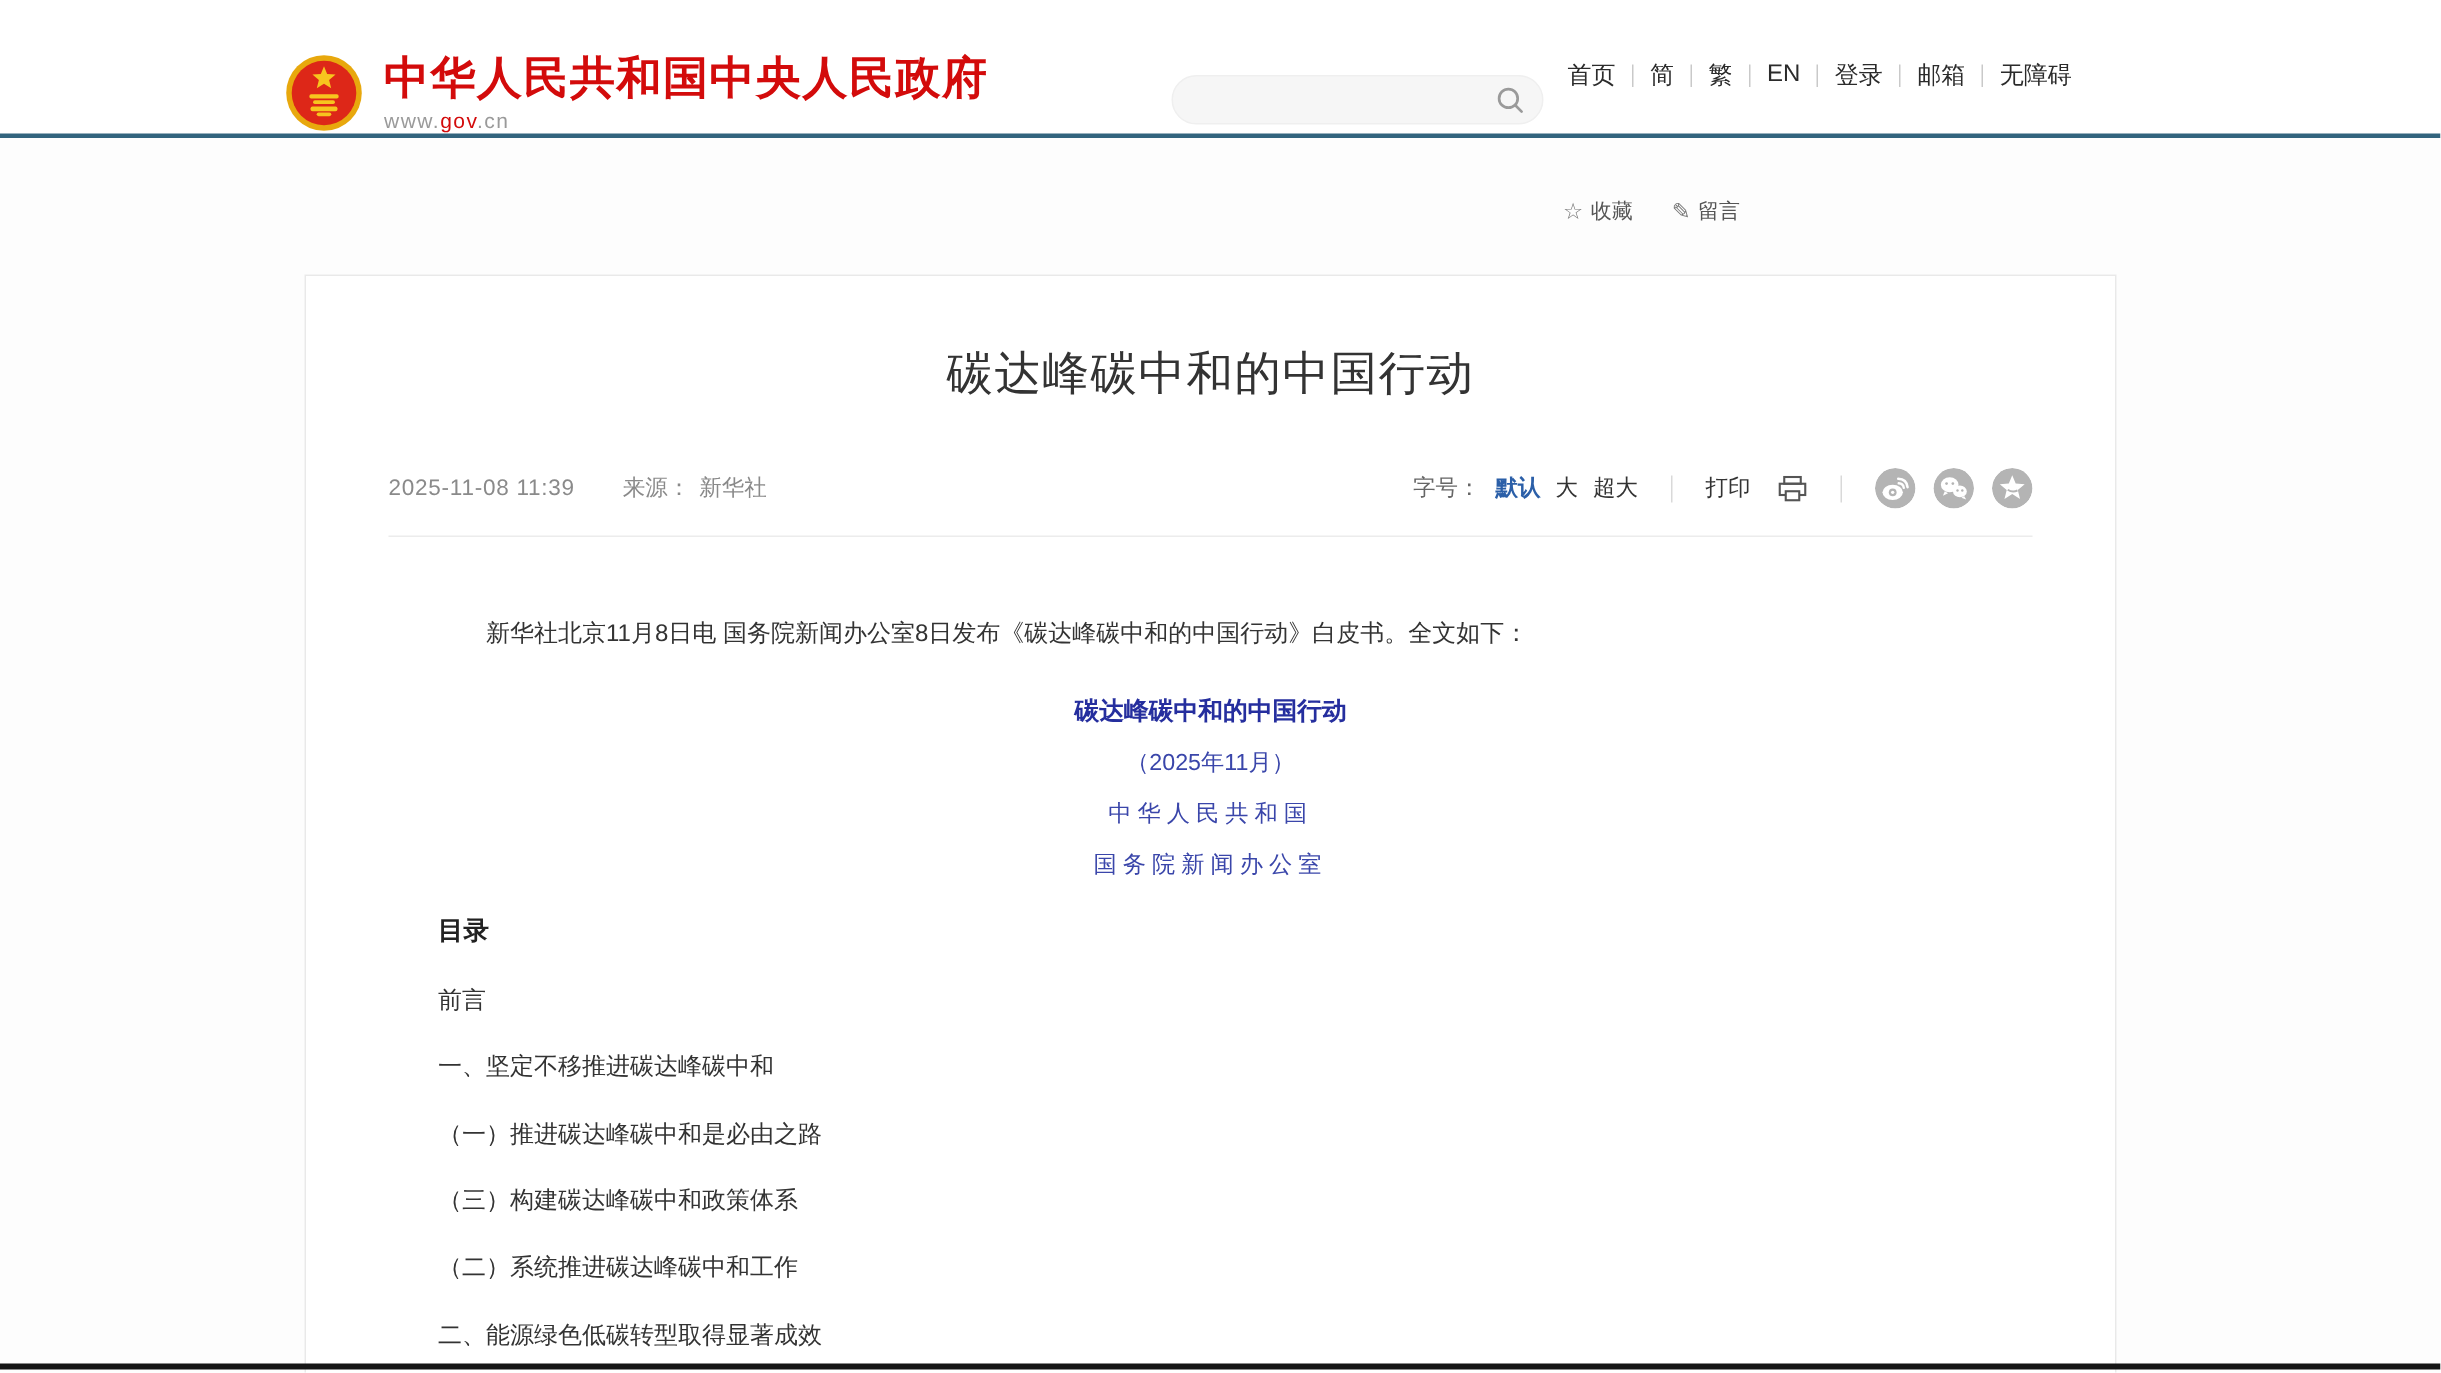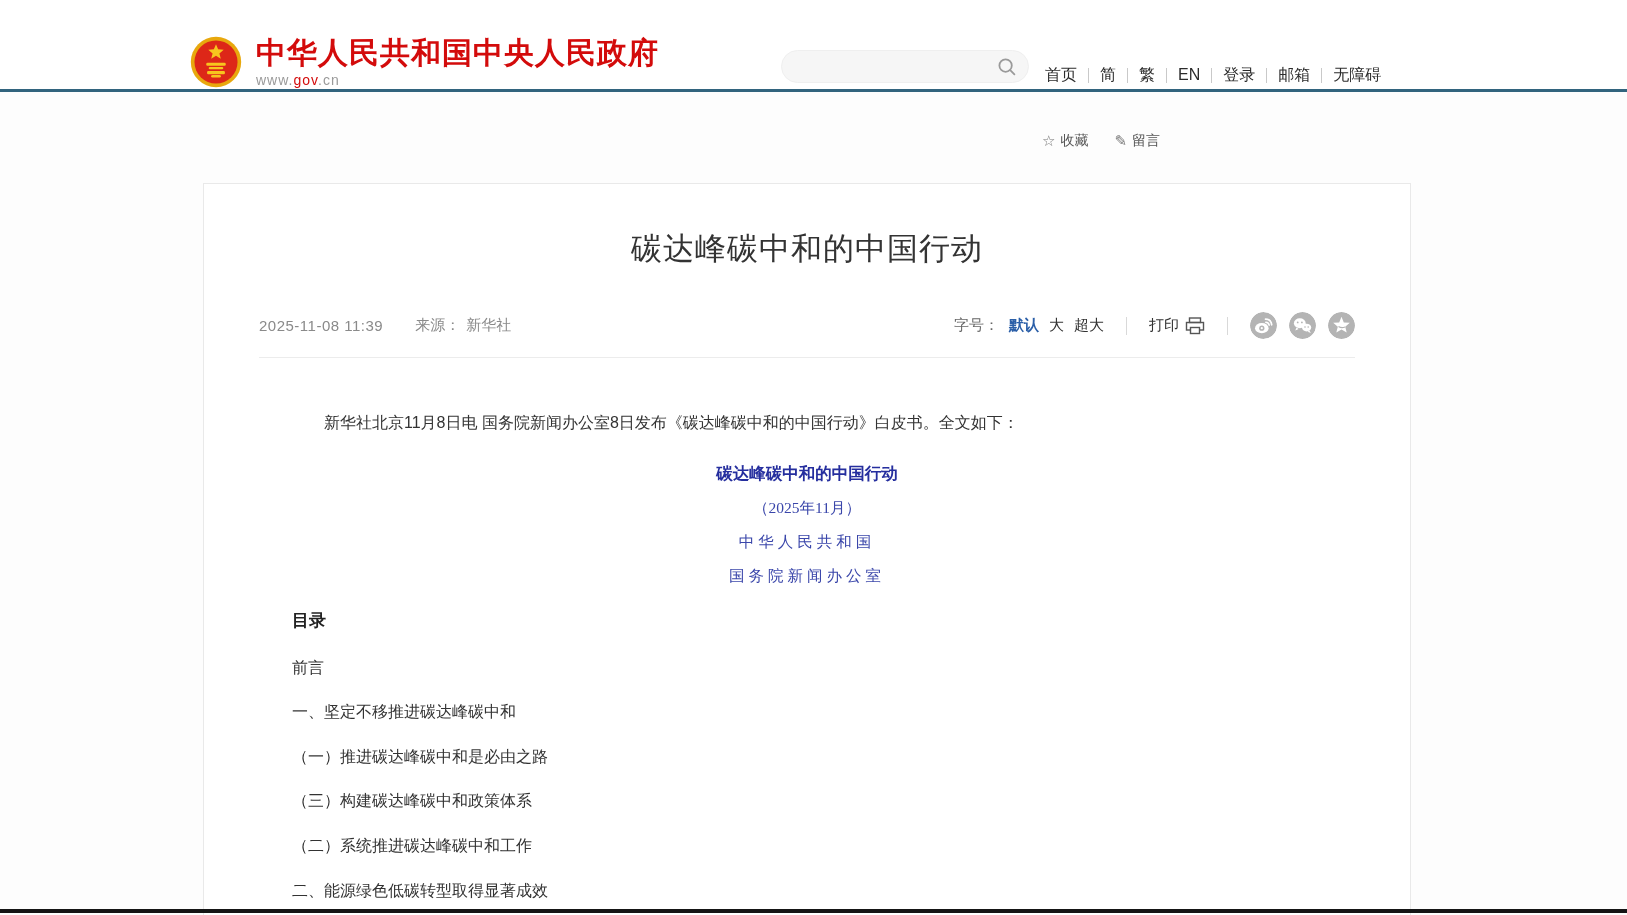--- a/index.html
+++ b/index.html
@@ -12,21 +12,21 @@
   .emblem { width:52px; height:52px; margin-right:14px; }
   .site-text .site-title { font-size:30px; font-weight:bold; color:#d30b0b; letter-spacing:1px; line-height:1.1; }
   .site-url { font-size:14px; color:#9a9a9a; margin-top:3px; letter-spacing:1px; }
   .site-url .u-red { color:#d30b0b; }
 
   .search-box { position:absolute; left:781px; top:50px; width:248px; height:33px; background:#f6f6f6;
                 border:1px solid #efefef; border-radius:17px; display:flex; align-items:center; }
   .search-input { flex:1; height:100%; border:none; outline:none; background:transparent; padding:0 14px; font-size:14px; color:#333; }
   .search-icon { width:30px; height:30px; display:flex; align-items:center; justify-content:center; margin-right:6px; cursor:pointer; }
 
-  .top-nav { position:absolute; left:1045px; top:63px; height:24px; display:flex; align-items:center; font-size:16px; color:#2b2b2b; white-space:nowrap; }
+  .top-nav { position:absolute; left:1045px; top:38px; height:24px; display:flex; align-items:center; font-size:16px; color:#2b2b2b; white-space:nowrap; }
   .top-nav a { color:#2b2b2b; text-decoration:none; cursor:pointer; }
   .nav-sep { width:1px; height:15px; background:#c9c9c9; margin:0 11px; }
 
   
   .page-tools { position:absolute; left:1042px; top:132px; display:flex; align-items:center; gap:26px; font-size:14px; color:#555; }
   .tool-item { display:flex; align-items:center; gap:5px; cursor:pointer; }
   .tool-item .glyph { font-size:15px; color:#777; }
 
   
   .card { position:absolute; left:203px; top:183px; width:1208px; height:760px; background:#fff; border:1px solid #e9e9e9; }
@@ -35,30 +35,30 @@
   .meta-row { margin:42px 55px 0 55px; display:flex; justify-content:space-between; align-items:center; font-size:15px; }
   .meta-left { color:#8a8a8a; display:flex; align-items:center; }
   .meta-date { letter-spacing:0.5px; }
   .meta-source-label { margin-left:32px; }
   .meta-source { margin-left:6px; }
   .meta-right { display:flex; align-items:center;margin-left:40px; }
   .fs-label { color:#666; }
   .fs-opt { margin-left:10px; cursor:pointer; color:#333; }
   .fs-opt.active { color:#2b5fa8; font-weight:bold; }
   .meta-sep { width:1px; height:18px; background:#d9d9d9; margin:0 22px; }
-  .print-wrap { display:flex; align-items:center; gap:6px; cursor:pointer; color:#333; }
+  .print-wrap { display:flex; align-items:center; gap:18px; cursor:pointer; color:#333; }
   .share-group { display:flex; align-items:center; gap:12px; }
   .share-circle { width:27px; height:27px; border-radius:50%; cursor:pointer; display:block; }
 
   .meta-divider { margin:18px 55px 0 55px; border-top:1px solid #ececec; height:0; }
 
   .article-body { padding:52px 88px 0 88px; font-size:16px; color:#333; }
   .lead-p { text-indent:2em; line-height:1.6; }
   .doc-title { text-align:center; color:#252e9e; font-weight:bold; font-size:16.5px; margin-top:27px; }
-  .doc-sub { text-align:center; color:#3a46aa; font-family:Liberation Serif, serif; font-size:15.5px; margin-top:13px; }
+  .doc-sub { text-align:center; color:#3a46aa; font-family:Liberation Sans, sans-serif; font-size:15.5px; margin-top:13px; }
   .doc-issuer { letter-spacing:4px; }
   .toc-heading { font-weight:bold; font-size:17px; margin-top:22px; color:#222; }
   .toc-item { margin-top:27px; line-height:1.1; }
 
   .bottom-bar { position:absolute; left:0; top:909px; width:100%; height:4px; background:#151515; }
 </style>
 </head>
 <body>
 
 <div class="header">

